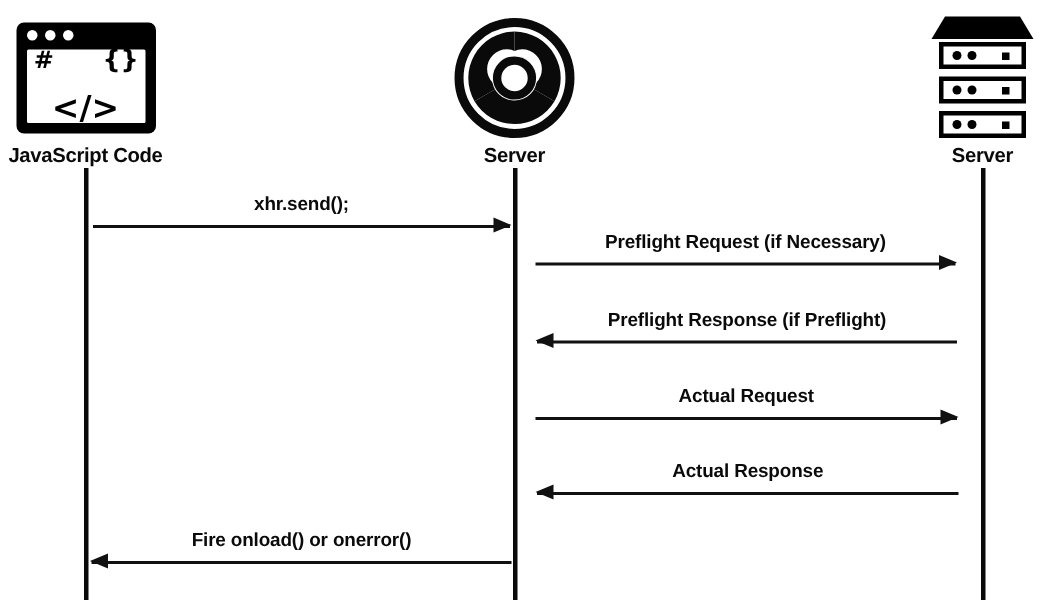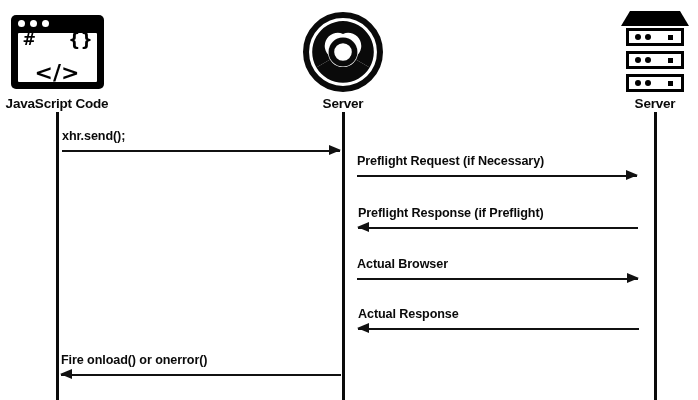--- a/index.html
+++ b/index.html
@@ -183,20 +183,21 @@
   }
   .msg-head.left {
     left: -1px;
     border-right: 12px solid #111111;
   }
   .msg-label {
     position: absolute;
     left: 0;
     right: 0;
     bottom: 7px;
+    text-align: center;
     font-size: 12.6px;
     font-weight: bold;
     color: #0a0a0a;
     white-space: nowrap;
     letter-spacing: -0.1px;
   }
 </style>
 </head>
 <body>
 
@@ -275,21 +276,21 @@
     <div class="msg-head right"></div>
   </div>
 
   <div class="msg" style="left:358px; width:280px; top:227px;">
     <div class="msg-label">Preflight Response (if Preflight)</div>
     <div class="msg-line"></div>
     <div class="msg-head left"></div>
   </div>
 
   <div class="msg" style="left:357px; width:281px; top:278px;">
-    <div class="msg-label">Actual Browser</div>
+    <div class="msg-label">Actual Request</div>
     <div class="msg-line"></div>
     <div class="msg-head right"></div>
   </div>
 
   <div class="msg" style="left:358px; width:281px; top:328px;">
     <div class="msg-label">Actual Response</div>
     <div class="msg-line"></div>
     <div class="msg-head left"></div>
   </div>
 

